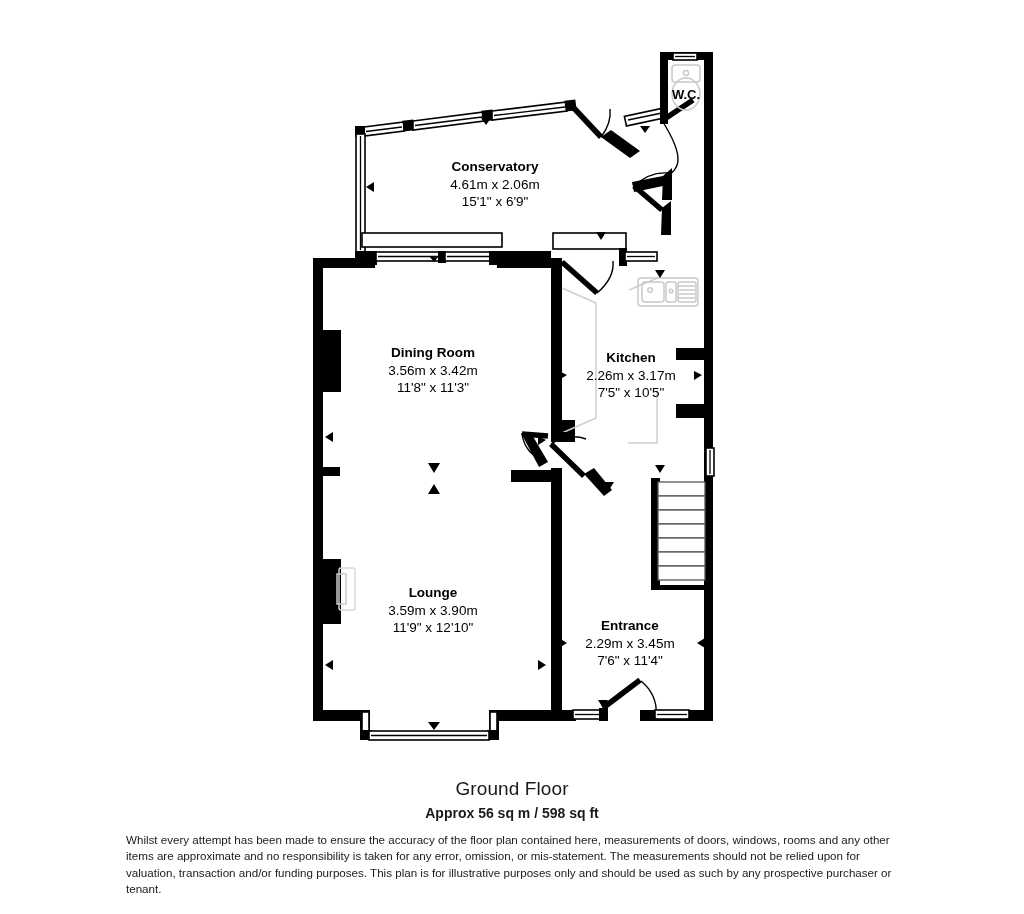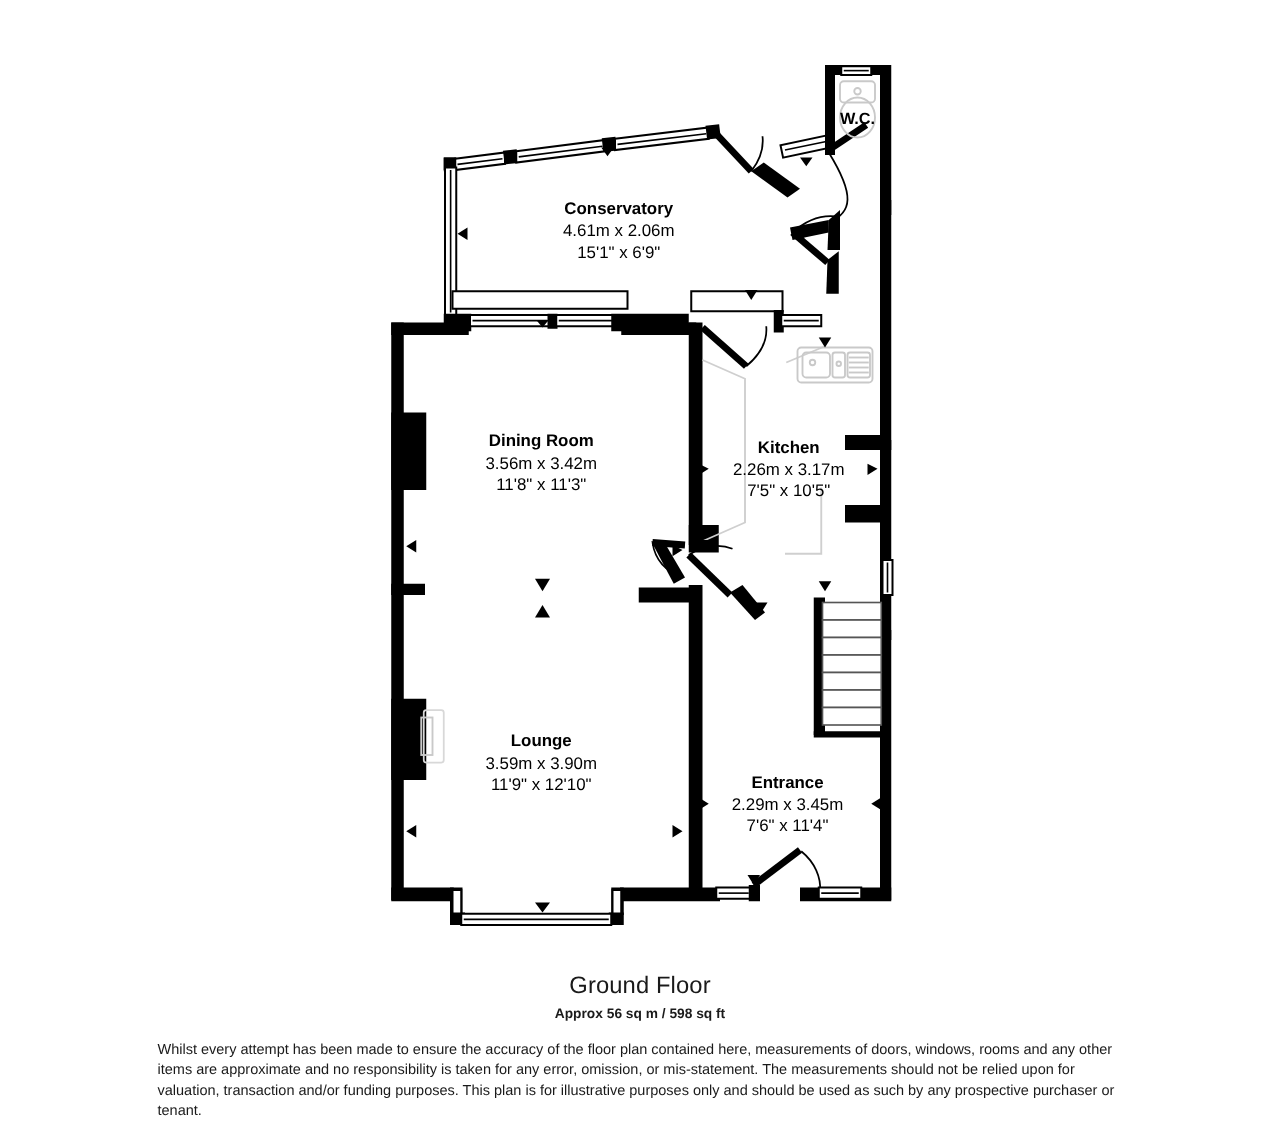--- a/index.html
+++ b/index.html
@@ -59,21 +59,21 @@
     text-align: center;
   }
   .floor-title {
     font-size: 19px;
     font-weight: normal;
     color: #1a1a1a;
     margin: 0 0 5px 0;
     letter-spacing: 0.1px;
   }
   .floor-area {
-    font-size: 11px;
+    font-size: 14px;
     font-weight: bold;
     color: #1a1a1a;
     margin: 0;
   }
   .disclaimer {
     position: absolute;
     left: 50%;
     transform: translateX(-50%);
     top: 832px;
     width: 772px;

